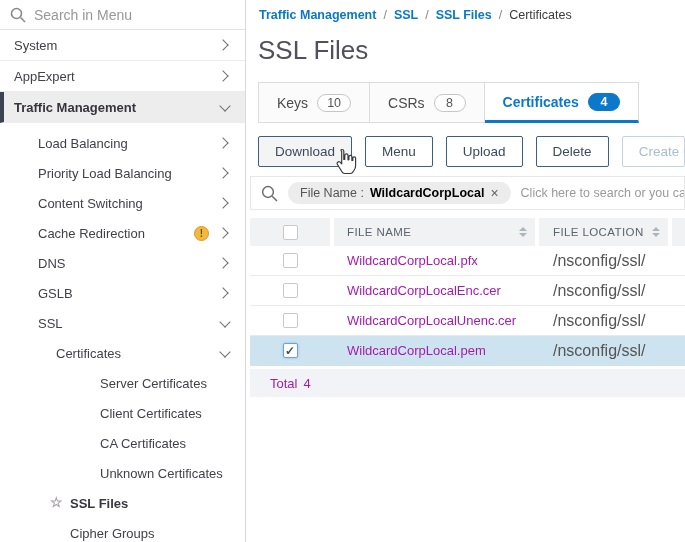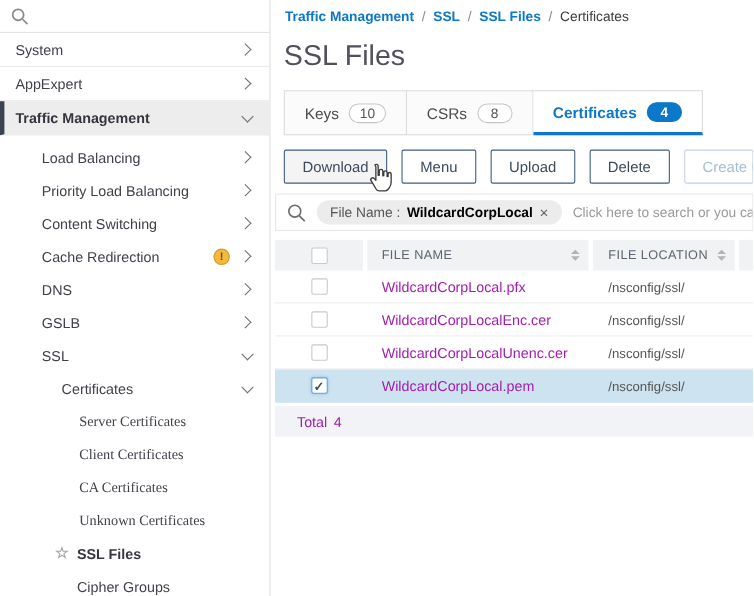--- a/index.html
+++ b/index.html
@@ -29,21 +29,21 @@
   }
   .nav-item .lbl { flex:1; }
   .nav-item.top { border-bottom:1px solid #ececec; }
   .nav-item.selected {
     background:#ededed; font-weight:bold; color:#38343e;
     border-left:4px solid #3b4250; padding-left:10px;
   }
   .nav-sub { padding-top:5px; }
   .nav-item.lv1 { padding-left:38px; height:30px; }
   .nav-item.lv2 { padding-left:56px; height:30px; }
-  .nav-item.lv3 { padding-left:72px; height:30px;font-family:Liberation Serif, serif; }
+  .nav-item.lv3 { padding-left:100px; height:30px; }
   .nav-item.bold { font-weight:bold; color:#3a3640; }
   .chev { width:8px; height:8px; border-right:1.6px solid #6f6f76; border-bottom:1.6px solid #6f6f76; display:inline-block; }
   .chev.right { transform:rotate(-45deg); margin-right:4px; }
   .chev.down  { transform:rotate(45deg); margin-top:-3px; margin-right:2px; }
   .warn-badge {
     width:15px; height:15px; border-radius:50%; background:#f6b73d;
     border:1px solid #d09a2c; color:#6b4e00; font-size:10px; font-weight:bold;
     display:inline-flex; align-items:center; justify-content:center; margin-right:10px;
   }
   .star { font-size:14px; color:#a9a2ab; position:absolute; left:50px; top:6px; }
@@ -109,21 +109,21 @@
   .th .grow { flex:1; }
   .sort { display:inline-flex; flex-direction:column; gap:2px; margin-right:8px; }
   .sort i { width:0; height:0; border-left:4px solid transparent; border-right:4px solid transparent; display:block; }
   .sort .up { border-bottom:4px solid #aeb5bd; }
   .sort .dn { border-top:4px solid #aeb5bd; }
 
   .trow { display:flex; height:30px; align-items:center; border-bottom:1px solid #e9e9e9; background:#fff; }
   .trow.selected { background:#cee3f0; border-bottom-color:#cee3f0; }
   .td-check { width:80px; display:flex; justify-content:center; }
   .td-name  { width:205px; padding-left:17px; font-size:13px; color:#a21caf; }
-  .td-loc   { width:129px; padding-left:18px; font-size:12px; color:#555; }
+  .td-loc   { width:129px; padding-left:18px; font-size:16px; color:#555; }
   .cbox {
     width:15px; height:15px; border:1px solid #c9c9c9; border-radius:2px; background:#fff;
     display:inline-flex; align-items:center; justify-content:center; cursor:pointer;
     font-size:12px; color:#3f4f5f;
   }
   .cbox.checked { border-color:#6aa3d8; box-shadow:0 0 3px #8dbce4; font-weight:bold; }
 
   .tfoot {
     margin-top:3px; height:28px; background:#f1f3f6; display:flex; align-items:center;
     padding-left:20px; font-size:13px; color:#a21caf; gap:6px;
@@ -135,20 +135,21 @@
 </style>
 </head>
 <body>
 
 <div class="sidebar">
   <div class="side-search">
     <svg class="mag" width="16" height="16" viewBox="0 0 16 16">
         <circle cx="6.5" cy="6.5" r="5" fill="none" stroke="#8a8a8a" stroke-width="1.6"></circle>
         <line x1="10.5" y1="10.5" x2="15" y2="15" stroke="#8a8a8a" stroke-width="1.6"></line>
       </svg>
+    <input type="text" placeholder="Search in Menu" style="">
   </div>
 
   <div class="nav-item top">
     <span class="lbl">System</span>
     <span class="chev right"></span>
   </div>
   <div class="nav-item top">
     <span class="lbl">AppExpert</span>
     <span class="chev right"></span>
   </div>

